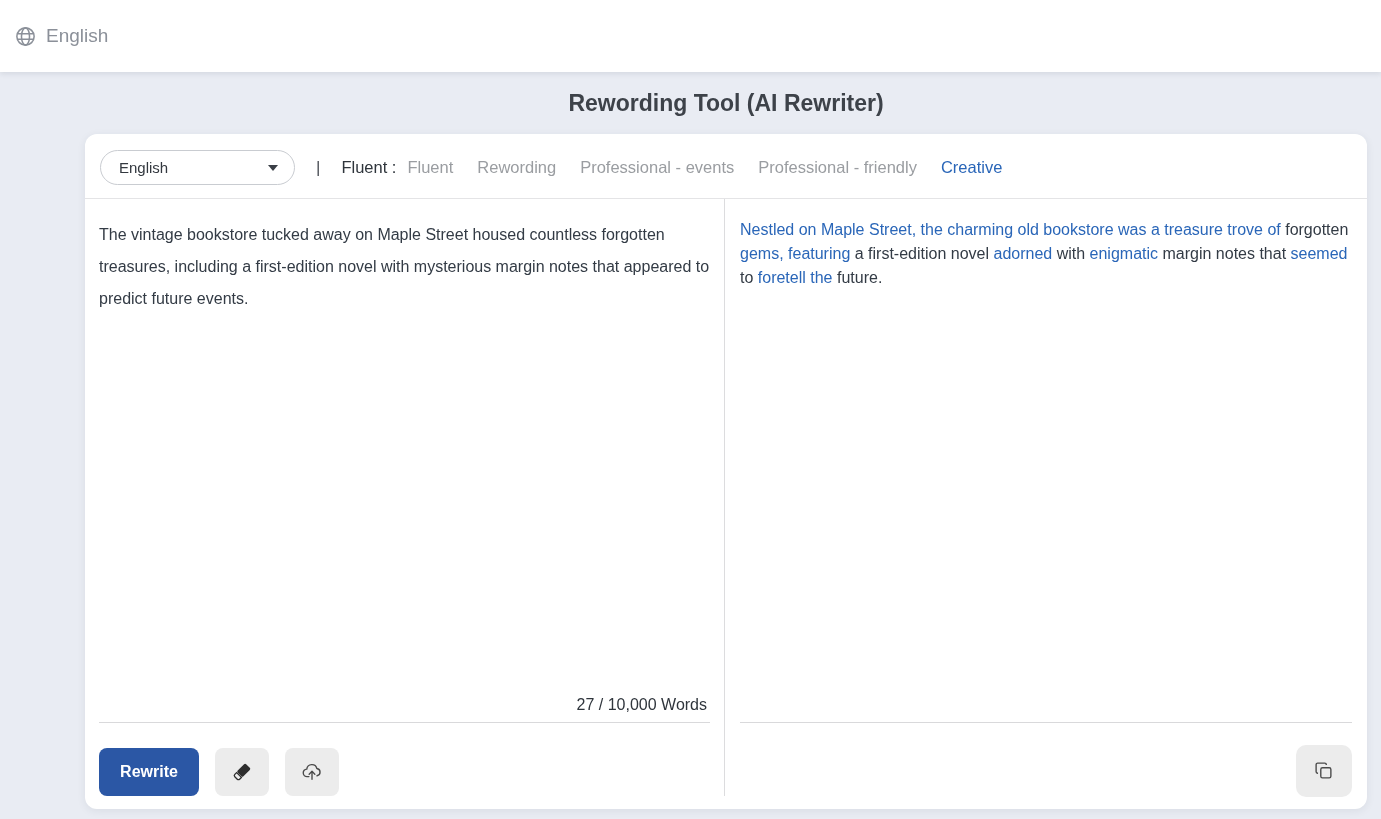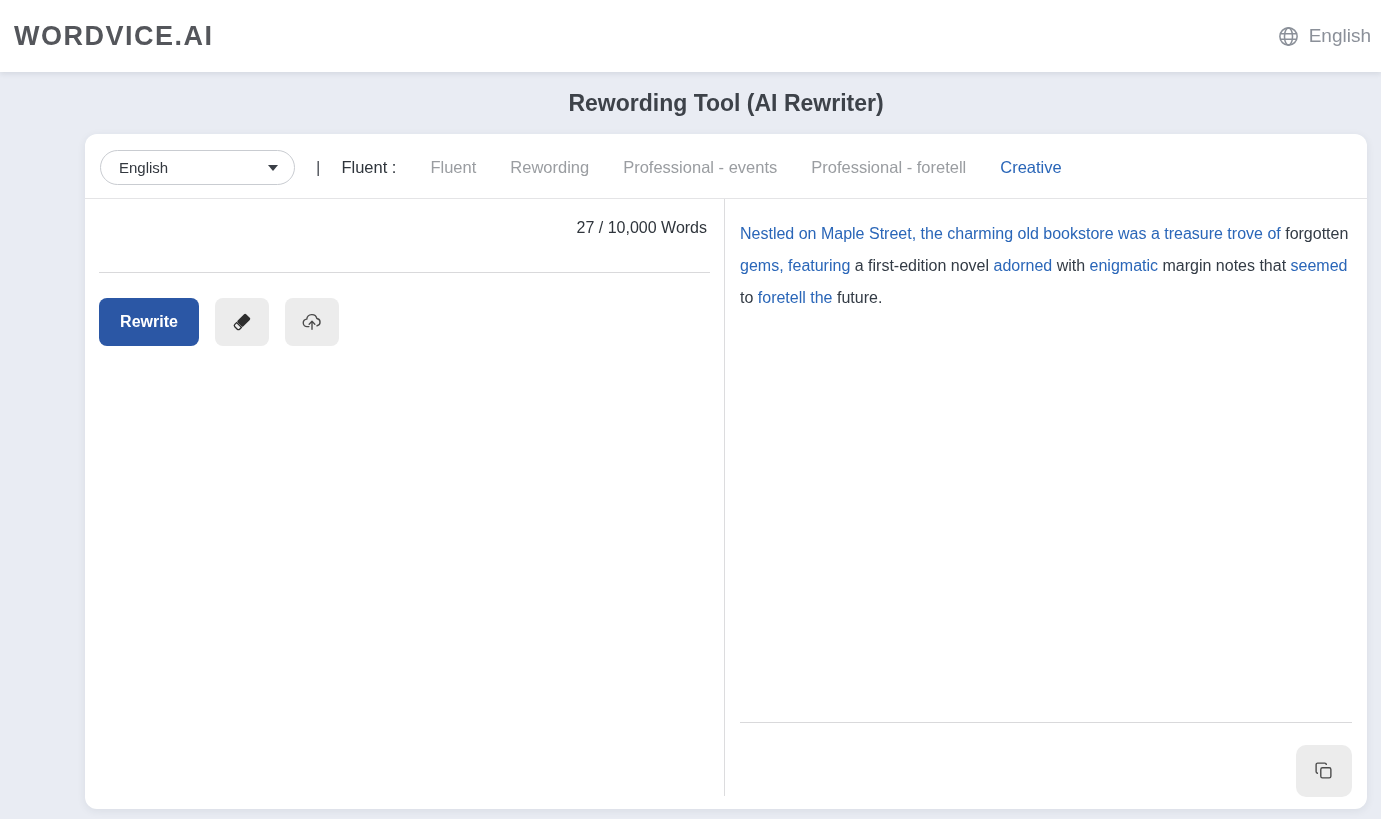--- a/index.html
+++ b/index.html
@@ -98,22 +98,22 @@
     color:#4a4f56;
     font-size:17px;
   }
   .modes-label{
     font-size:16.5px;
     color:#2f353c;
     white-space:nowrap;
   }
   .modes{
     display:flex;
-    gap:34px;
-    margin-left:34px;
+    gap:24px;
+    margin-left:11px;
     align-items:center;
   }
   .mode{
     font-size:16.5px;
     color:var(--mode-gray);
     cursor:pointer;
     white-space:nowrap;
   }
   .mode.active{color:var(--accent);}
   
@@ -141,30 +141,30 @@
     flex:1;
     font-size:16px;
     line-height:32px;
     color:var(--text-dark);
     outline:none;
     cursor:text;
   }
   .output-text{
     flex:1;
     font-size:16px;
-    line-height:32px;
+    line-height:24px;
     color:var(--text-dark);
     word-break:break-all;
   }
   .output-text .hl{color:var(--accent);}
   .word-count{
     text-align:right;
     font-size:16px;
     color:#2f353c;
-    margin-bottom:35px;
+    margin-bottom:8px;
     padding-right:3px;
   }
   .rule{
     border-top:1px solid #d9d9db;
     flex:none;
   }
   .actions{
     flex:none;
     display:flex;
     gap:16px;
@@ -195,21 +195,20 @@
     justify-content:center;
     cursor:pointer;
   }
   .btn-icon svg{width:22px;height:22px;}
   .btn-copy{width:56px;height:52px;border-radius:10px;}
 </style>
 </head>
 <body>
 
 <header class="topbar">
-  <a class="logo">WORDVICE.AI</a>
   <div class="lang-switch">
     <svg viewBox="0 0 24 24" fill="none" stroke="#8b9099" stroke-width="1.6">
       <circle cx="12" cy="12" r="9"></circle>
       <ellipse cx="12" cy="12" rx="4.2" ry="9"></ellipse>
       <path d="M3.4 9.2h17.2M3.4 14.8h17.2"></path>
     </svg>
     <span class="lang-label">English</span>
   </div>
 </header>
 
@@ -222,28 +221,29 @@
       <div class="select">
         <span>English</span>
         <span class="caret"></span>
       </div>
       <span class="sep">|</span>
       <span class="modes-label">Fluent :</span>
       <div class="modes">
           <span class="mode">Fluent</span>
           <span class="mode">Rewording</span>
           <span class="mode">Professional - events</span>
-          <span class="mode">Professional - foretell</span>
+          <span class="mode">Professional - friendly</span>
           <span class="mode active">Creative</span>
         </div>
     </div>
 
     <div class="panels">
 
       <div class="panel panel-left">
+        <div class="input-text" contenteditable="true" spellcheck="false" style="">The vintage bookstore tucked away on Maple Street housed countless forgotten treasures, including a first-edition novel with mysterious margin notes that appeared to predict future events.</div>
         <div class="word-count">27 / 10,000 Words</div>
         <div class="rule"></div>
         <div class="actions">
           <button class="btn-primary">Rewrite</button>
           <button class="btn-icon">
             <svg viewBox="0 0 24 24">
               <g transform="rotate(45 12 12)">
                 <rect x="7.6" y="2.8" width="8.8" height="13" rx="1.6" fill="#2d2d2d"></rect>
                 <path d="M8.3 16.6h7.4v2.8a1.8 1.8 0 0 1-1.8 1.8h-3.8a1.8 1.8 0 0 1-1.8-1.8z" fill="none" stroke="#2d2d2d" stroke-width="1.4"></path>
               </g>

